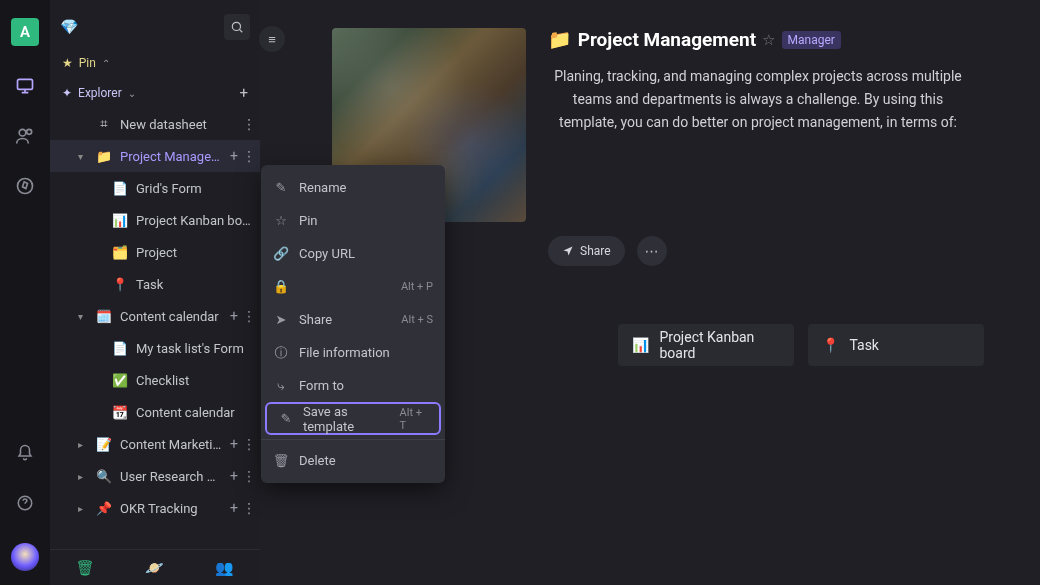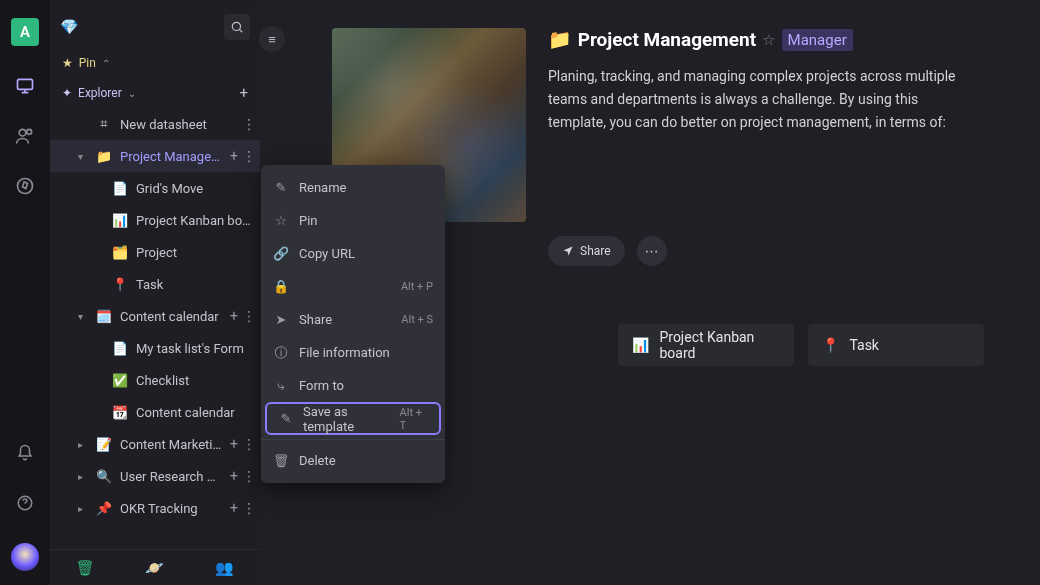--- a/index.html
+++ b/index.html
@@ -48,22 +48,22 @@
 
 .content-top { display:flex; gap:22px; align-items:flex-start; }
 .cover { width:194px; height:194px; background:#3a3228; border-radius:4px; background-image: linear-gradient(135deg, #5a6b5a 0%, #3a4a3a 20%, #6b5a3a 40%, #4a3a2a 60%, #2a3a4a 80%, #5a4a3a 100%); position:relative; overflow:hidden;}
 .cover::before { content:""; position:absolute; inset:0; background: radial-gradient(circle at 30% 30%, rgba(255,255,255,0.15), transparent 40%), radial-gradient(circle at 70% 60%, rgba(100,150,255,0.2), transparent 35%), radial-gradient(circle at 50% 80%, rgba(200,180,100,0.15), transparent 30%); }
 
 .meta { flex:1; }
 .title-line { display:flex; align-items:center; gap:6px; margin-bottom: 14px; }
 .title-folder { font-size:19px; }
 .title-text { font-size:19px; font-weight:700; color:#fff; }
 .title-star { font-size:15px; color:#7a7a86; }
-.role-badge { font-size:15px; color:#b9a8ff; background:#3a3560; padding:2px 6px; border-radius:3px; }
-.desc { font-size:14px; color:#d0d0d6; line-height:1.65; max-width: 420px; }
+.role-badge { font-size:12px; color:#b9a8ff; background:#3a3560; padding:2px 6px; border-radius:3px; }
+.desc { font-size:14px; color:#d0d0d6; line-height:1.65; max-width: 420px; text-align: center; }
 
 .actions-row { margin-top: 14px; margin-left: 216px; display:flex; align-items:center; gap:12px; }
 .share-btn { background:#2f2f37; border-radius:18px; height: 30px; padding: 0 14px; display:flex; align-items:center; gap:6px; font-size:12px; color:#d6d6dc; }
 .more-btn { width:30px; height:30px; border-radius:50%; background:#2f2f37; display:flex; align-items:center; justify-content:center; color:#c0c0c8; font-size:14px; }
 
 .cards { margin-top: 58px; display:grid; grid-template-columns: 1fr 1fr; gap: 14px; max-width: 620px; margin-left: 286px; }
 .card { background:#2a2a31; height: 42px; border-radius:4px; display:flex; align-items:center; gap:10px; padding: 0 14px; font-size:14px; color:#e4e4ea; }
 
 
 .context-menu { position:absolute; left:261px; top:165px; width:184px; background:#303038; border-radius:6px; box-shadow: 0 8px 24px rgba(0,0,0,0.5); padding:6px 0; z-index:50; }
@@ -152,21 +152,21 @@
             <span class="nicon">📁</span>
             <span class="label">Project Management</span>
             <div class="row-icons">
               <span>+</span>
               <span>⋮</span>
             </div>
           </div>
           <div class="node depth2">
             <span class="caret"></span>
             <span class="nicon">📄</span>
-            <span class="label">Grid's Move</span>
+            <span class="label">Grid's Form</span>
           </div>
           <div class="node depth2">
             <span class="caret"></span>
             <span class="nicon">📊</span>
             <span class="label">Project Kanban board</span>
           </div>
           <div class="node depth2">
             <span class="caret"></span>
             <span class="nicon">🗂️</span>
             <span class="label">Project</span>

